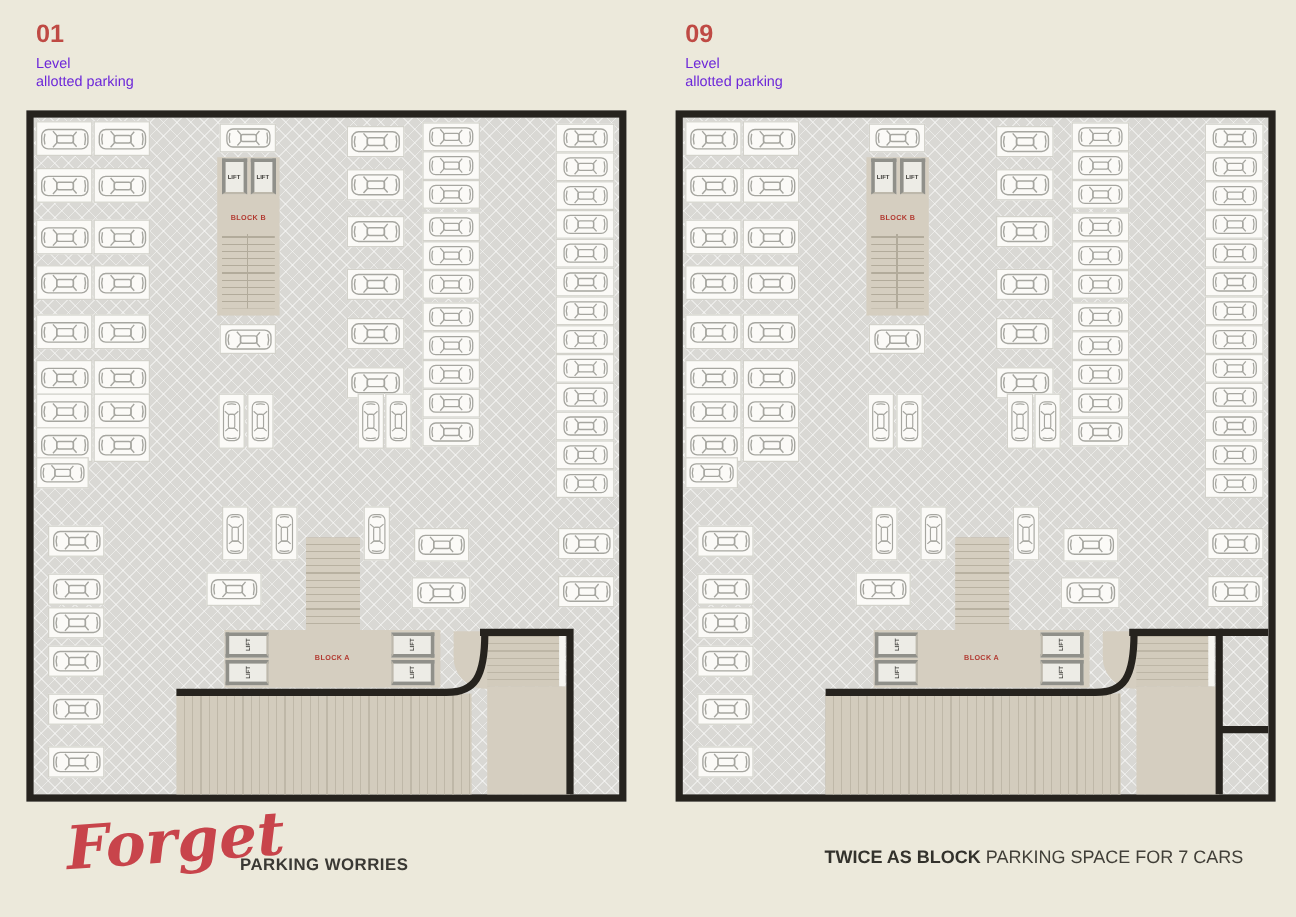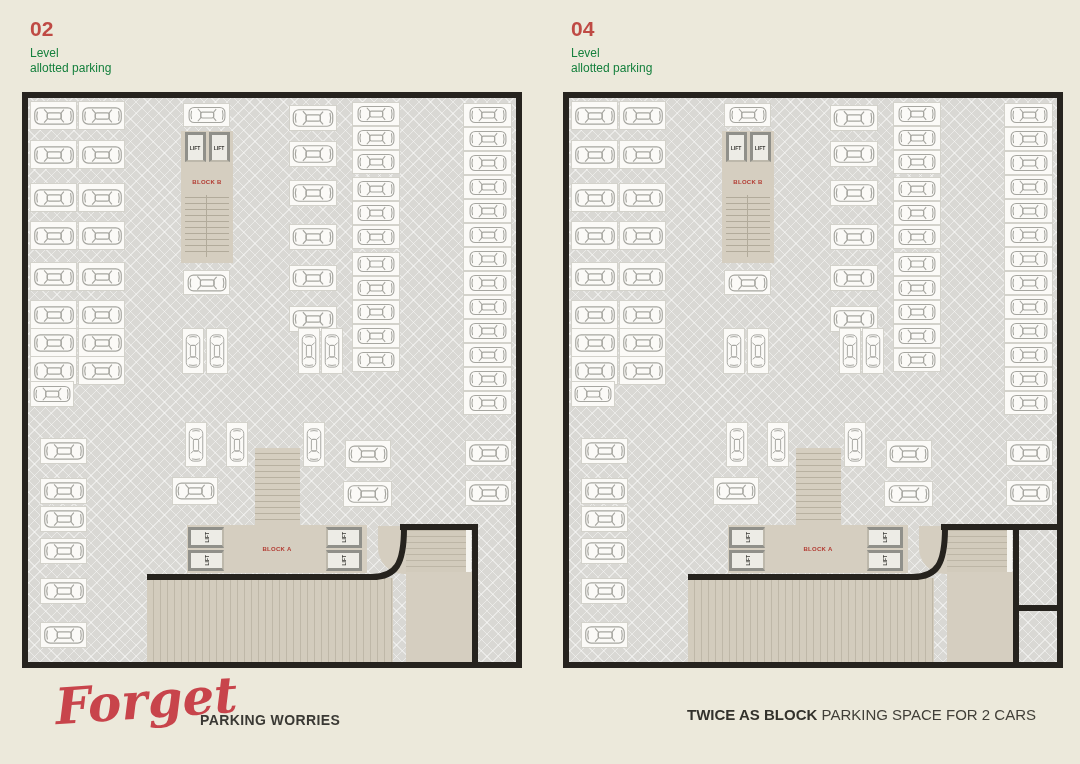--- a/index.html
+++ b/index.html
@@ -4,21 +4,21 @@
 <style>
   html,body{margin:0;padding:0;}
   body{
     width:1080px;height:764px;position:relative;overflow:hidden;
     background:#ece9db;
     font-family:"Liberation Sans",sans-serif;
   }
   
   .level-header{position:absolute;top:18px;}
   .level-header .num{font-size:21px;font-weight:bold;color:#bf4a44;line-height:1;}
-  .level-header .sub{font-size:12px;color:#15803d;line-height:1.25;margin-top:7px;}
+  .level-header .sub{font-size:12px;color:#6d28d9;line-height:1.25;margin-top:7px;}
   
   .plan{
     position:absolute;top:92px;width:500px;height:576px;box-sizing:border-box;
     border:6px solid #26231e;
     background-color:#d9d8d4;
     background-image:
       repeating-linear-gradient(45deg, rgba(255,255,255,.45) 0 1px, transparent 1px 8px),
       repeating-linear-gradient(-45deg, rgba(255,255,255,.45) 0 1px, transparent 1px 8px);
   }
   .plan *{box-sizing:border-box;}
@@ -77,29 +77,29 @@
       <path d="M13 4.5 L16.5 8.5 V15.5 L13 19.5"></path>
       <path d="M35 5 L32 8.5 V15.5 L35 19"></path>
       <rect x="16.5" y="8.5" width="15.5" height="7" rx="2"></rect>
       <path d="M5.5 7 Q4 12 5.5 17"></path>
       <path d="M42.5 6.5 Q44 12 42.5 17.5"></path>
     </g>
   </symbol>
 </svg>
 
 <div class="level-header" style="left:30px">
-  <div class="num">02</div>
+  <div class="num">01</div>
   <div class="sub">
     <div>Level</div>
     <div>allotted parking</div>
   </div>
 </div>
 
 <div class="level-header" style="left:571px">
-  <div class="num">04</div>
+  <div class="num">09</div>
   <div class="sub">
     <div>Level</div>
     <div>allotted parking</div>
   </div>
 </div>
 
 <div class="plan" style="left:22px">
   <div class="blockB">
     <div class="liftsB">
       <div class="shaftB">
@@ -865,13 +865,13 @@
     </div>
     <div class="spot" style="left: 315px; top: 383px; width: 49px; height: 26px;">
       <svg width="45" height="22" viewBox="0 0 48 24">
         <use href="#car"></use>
       </svg>
     </div>
   </div>
 
 <div class="script-word">Forget</div>
 <div class="worries">PARKING WORRIES</div>
-<div class="footer-right"><b>TWICE AS BLOCK</b><span> PARKING SPACE FOR 2 CARS</span></div>
+<div class="footer-right"><b>TWICE AS BLOCK</b><span> PARKING SPACE FOR 7 CARS</span></div>
 
 </body></html>

